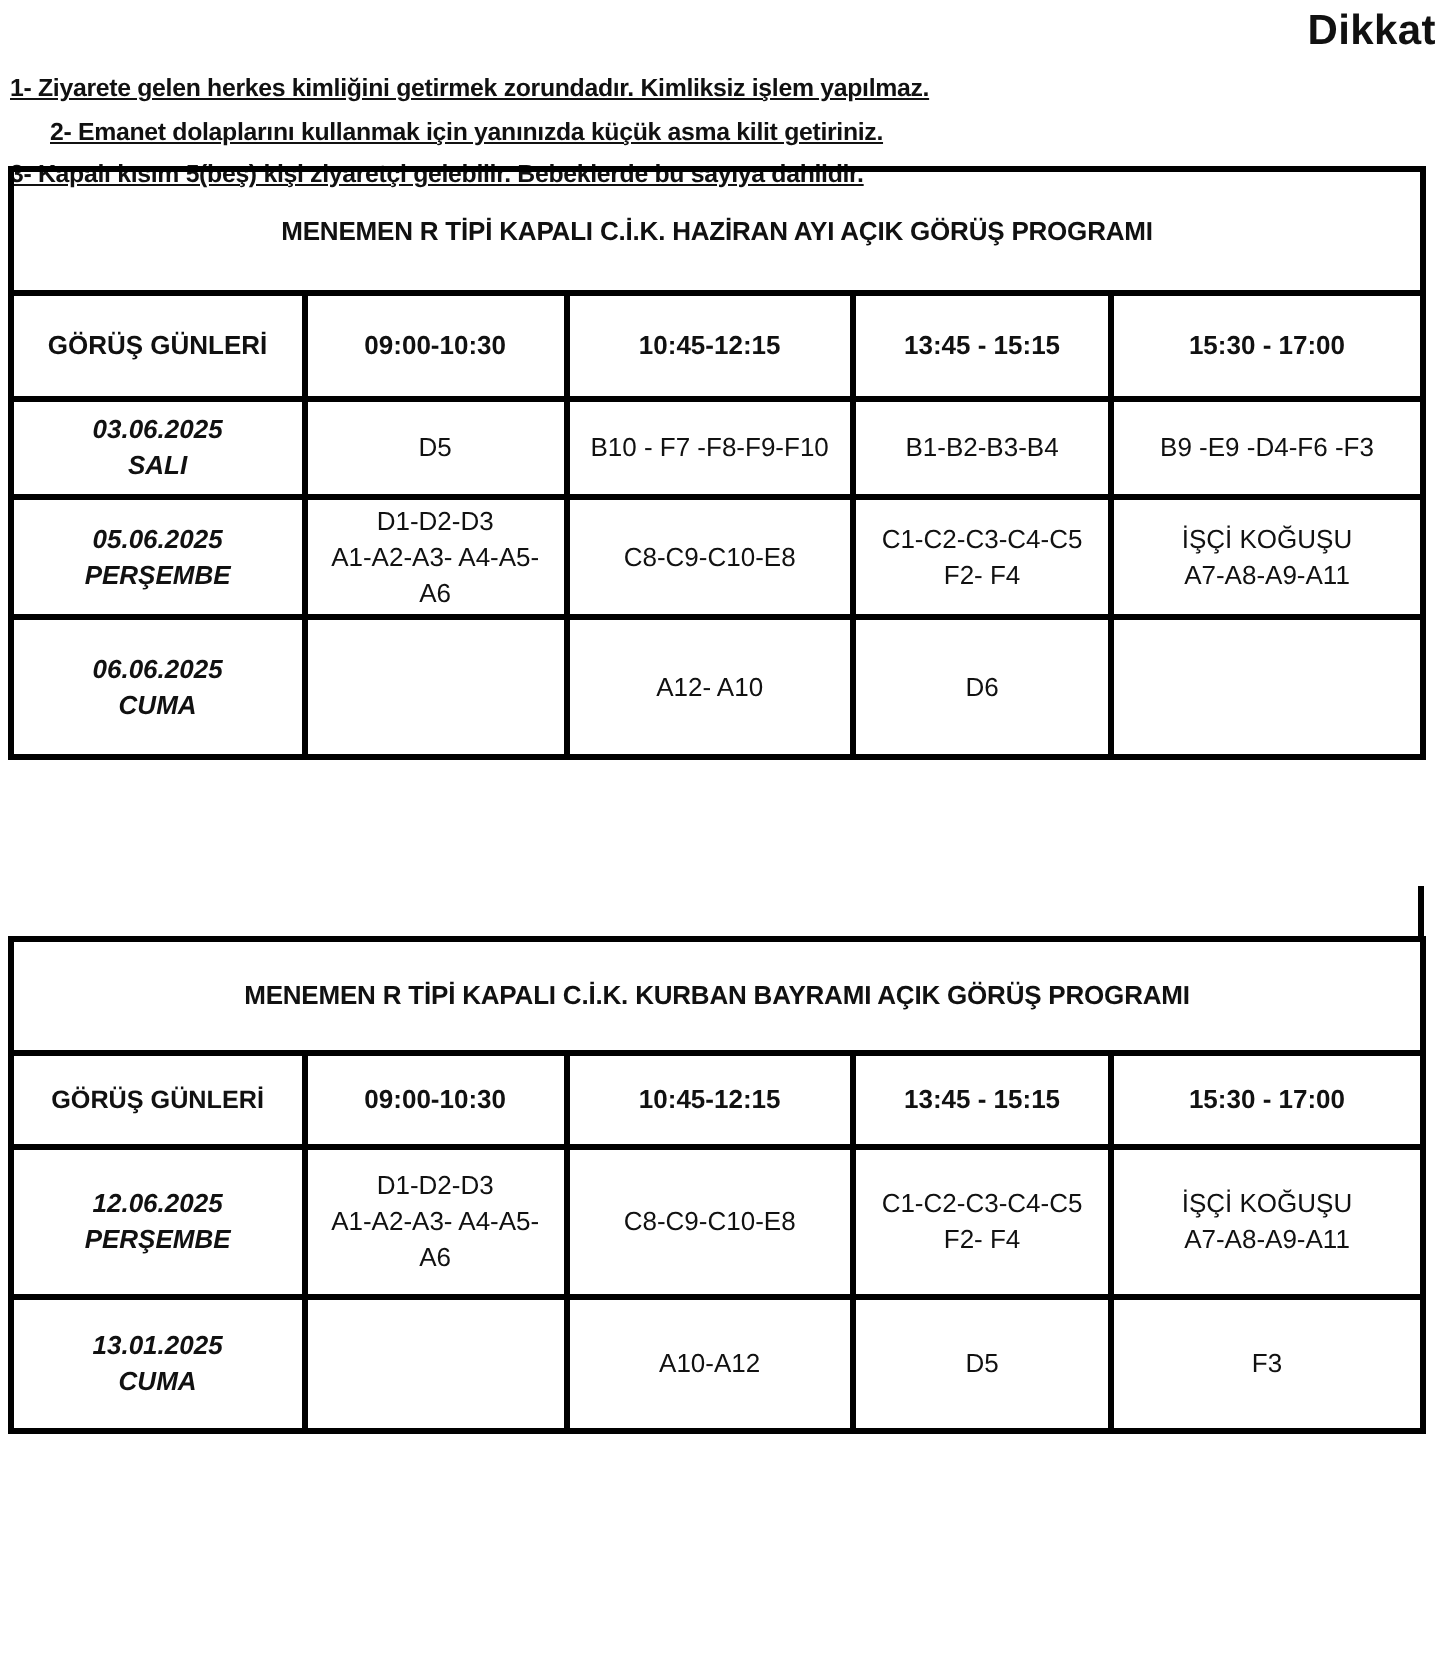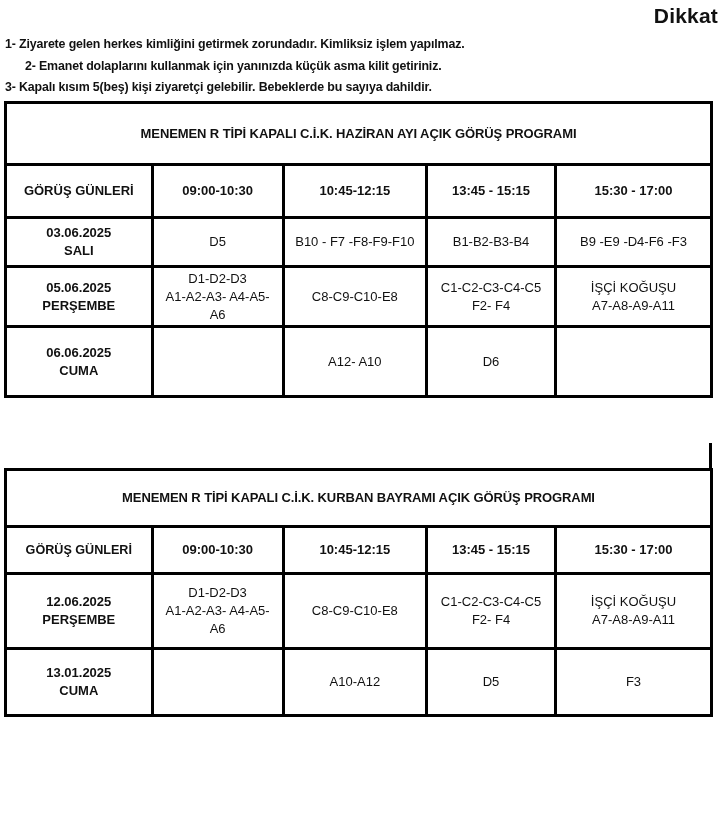--- a/index.html
+++ b/index.html
@@ -7,41 +7,42 @@
       width: 718px; height: 832px; position: relative; overflow: hidden;
       font-family: "Liberation Sans", sans-serif; color: #111;
     }
     .heading {
       position: absolute; left: 0; width: 718px; top: 4px;
       text-align: right; font-weight: bold; font-size: 21px; letter-spacing: 0.2px;
     }
     .notice {
       position: absolute; left: 5px; font-weight: bold; font-size: 12.4px; white-space: nowrap;
       letter-spacing: -0.15px;
+      text-decoration: underline;
     }
     .n1 { top: 37px; } .n2 { top: 59px; margin-left: 20px; } .n3 { top: 80px; }
 
     .gap-line {
       position: absolute; left: 709px; width: 3px; top: 443px; height: 26px; background: #000;
     }
 
     table.sched {
       position: absolute; left: 4px; width: 709px;
       border-collapse: collapse; table-layout: fixed;
     }
     table.sched td {
       border: 3px solid #000; text-align: center; vertical-align: middle;
       font-size: 13px; line-height: 18px; padding: 0 2px; color: #111;
     }
-    .t1 { top: 101px; }
+    .t1 { top: 83px; }
     .t2 { top: 468px; }
     td.title { font-weight: bold; font-size: 16.6px; letter-spacing: -0.1px; }
     td.hdr { font-weight: bold; font-size: 13.5px; }
     td.hdr.small { font-size: 12.6px; }
-    td.day { font-weight: bold; font-size: 14px; line-height: 22px; }
+    td.day { font-weight: bold; font-style: italic; font-size: 14px; line-height: 22px; }
     td.top { vertical-align: top; padding-top: 2px; }
     .c1 { width: 141px; } .c2 { width: 126px; } .c3 { width: 138px; } .c4 { width: 124px; } .c5 { width: 150px; }
     .cell-line { display: block; }
   </style>
 </head>
 <body>
 
 <div class="heading">Dikkat</div>
 <div class="notice n1">1- Ziyarete gelen herkes kimliğini getirmek zorundadır. Kimliksiz işlem yapılmaz.</div>
 <div class="notice n2">2- Emanet dolaplarını kullanmak için yanınızda küçük asma kilit getiriniz.</div>

